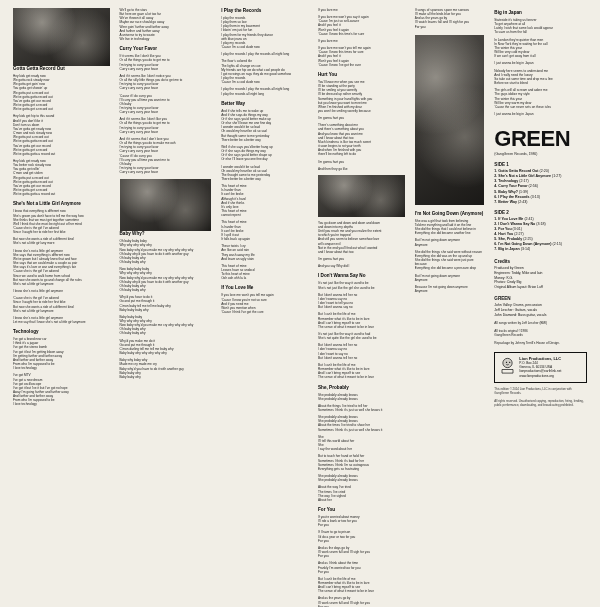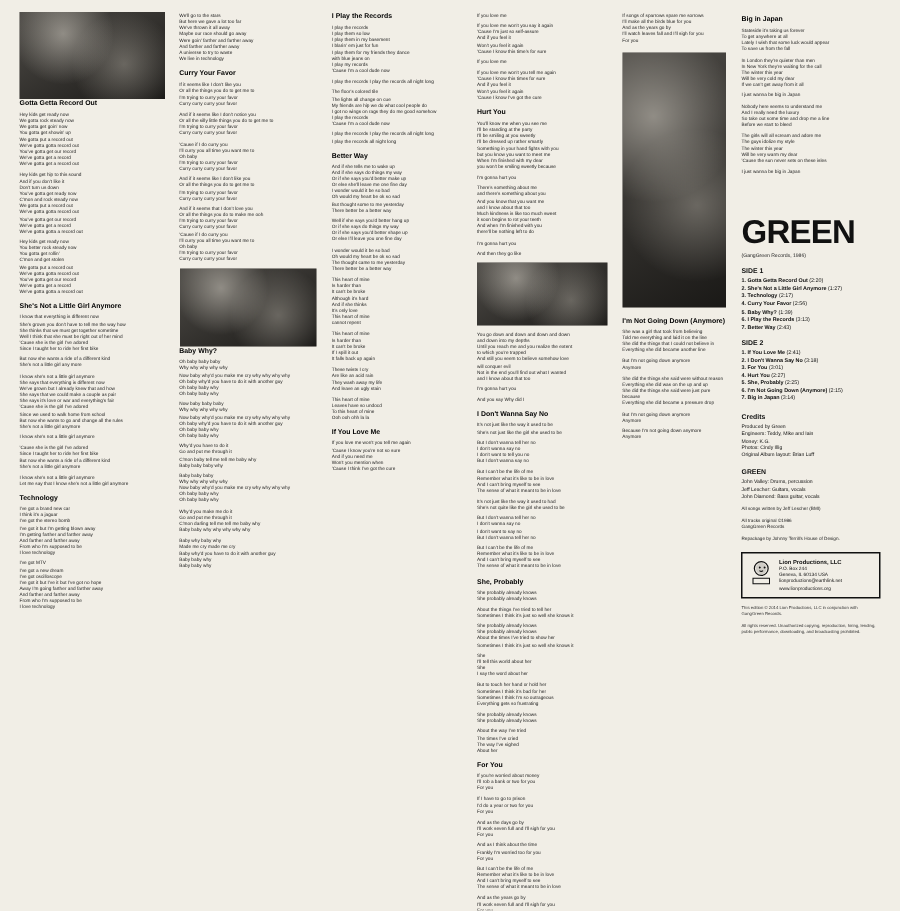--- a/index.html
+++ b/index.html
@@ -431,21 +431,21 @@
 So take out some time and drop me a line
 Before we start to bleed</div>
         <div class="lyr" style="white-space:pre-line;margin-top:3px">The girls will all scream and adore me
 The guys idolize my style
 The winter this year
 Will be very warm my dear
 'Cause the sun never sets on these isles</div>
         <div class="lyr" style="white-space:pre-line;margin-top:3px">I just wanna be big in Japan</div>
       </div>
 
-      <div style="margin-top:28px">
+      <div style="margin-top:12px">
         <div class="green-title">GREEN</div>
         <div class="label-line">(GangGreen Records, 1986)</div>
 
         <div class="side">SIDE 1</div>
         <div>
           <p class="trk"><b>1.</b> <b>Gotta Getta Record Out</b> <span>(2:20)</span></p>
           <p class="trk"><b>2.</b> <b>She's Not a Little Girl Anymore</b> <span>(1:27)</span></p>
           <p class="trk"><b>3.</b> <b>Technology</b> <span>(2:17)</span></p>
           <p class="trk"><b>4.</b> <b>Curry Your Favor</b> <span>(2:56)</span></p>
           <p class="trk"><b>5.</b> <b>Baby Why?</b> <span>(1:39)</span></p>

